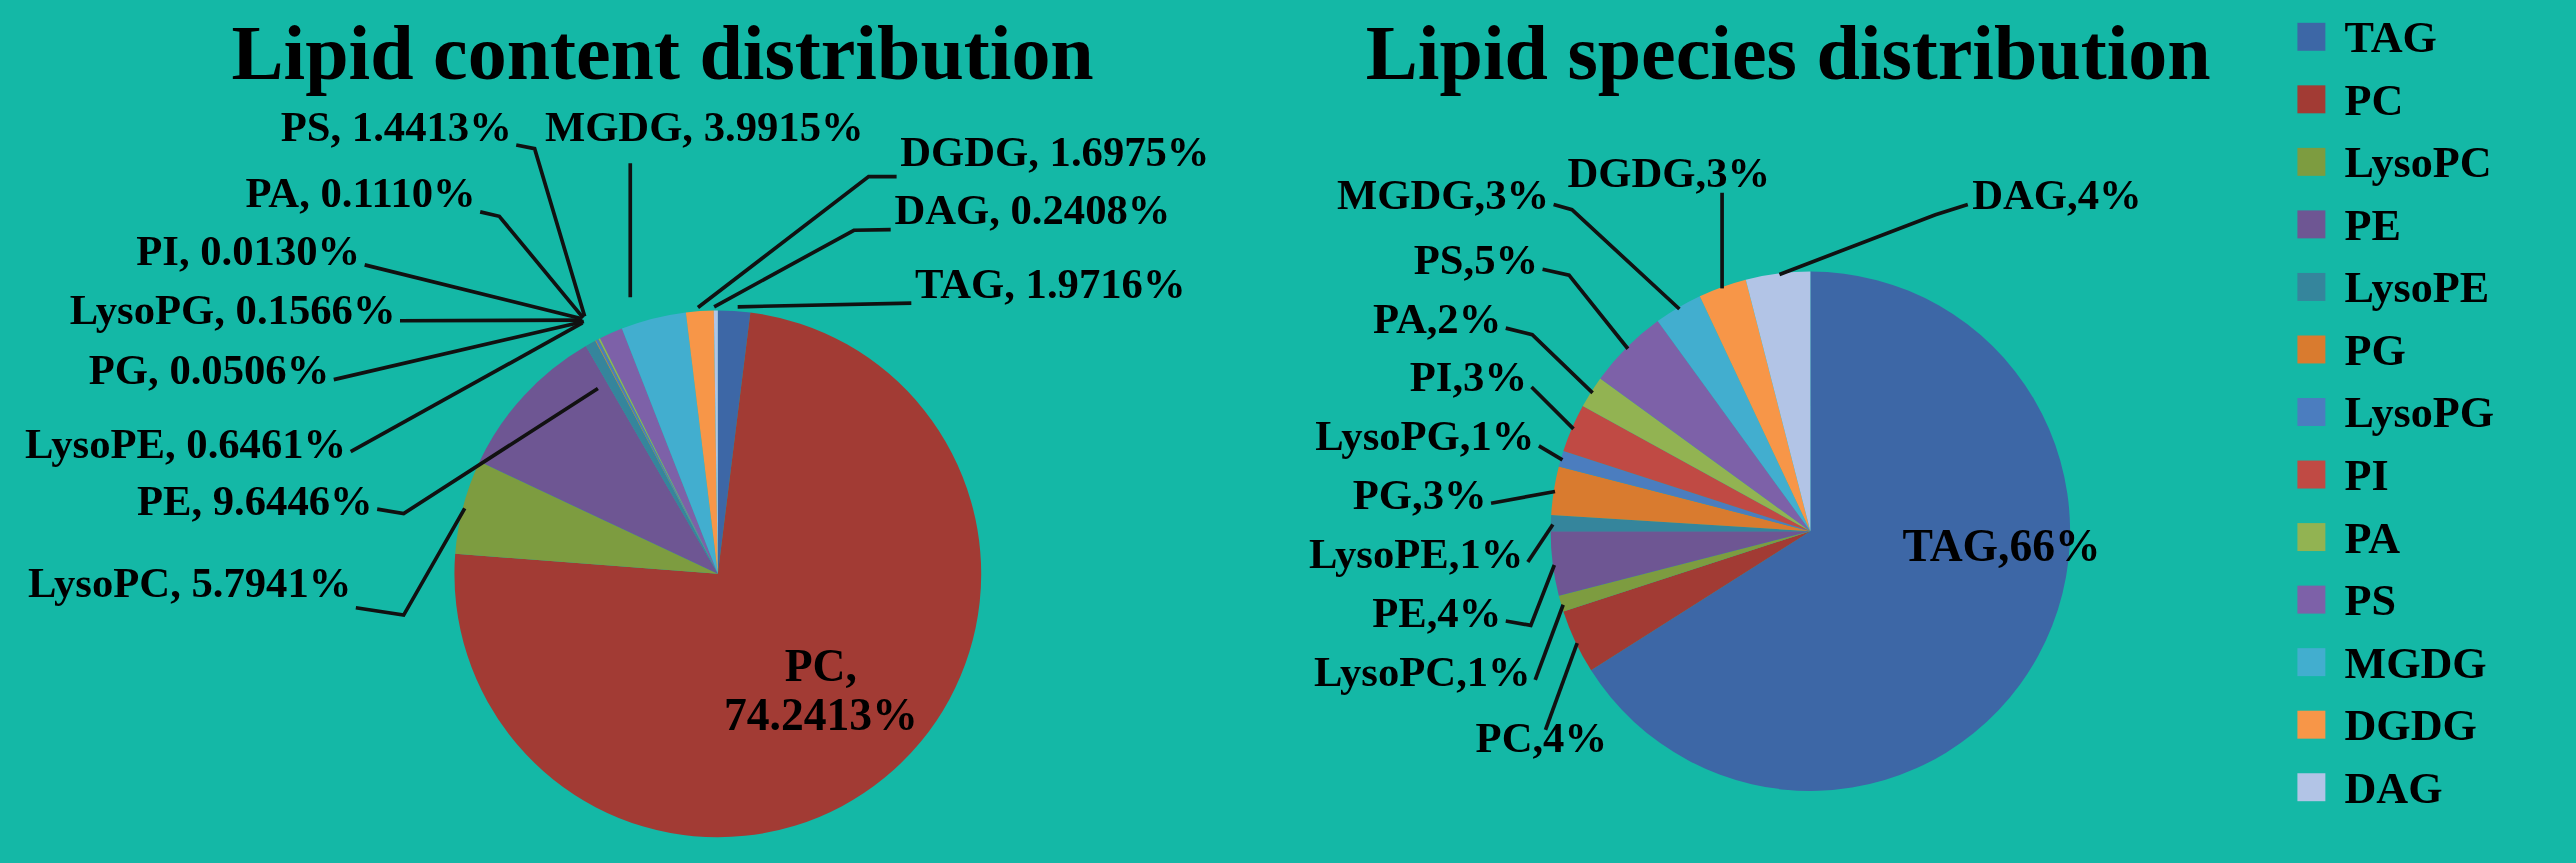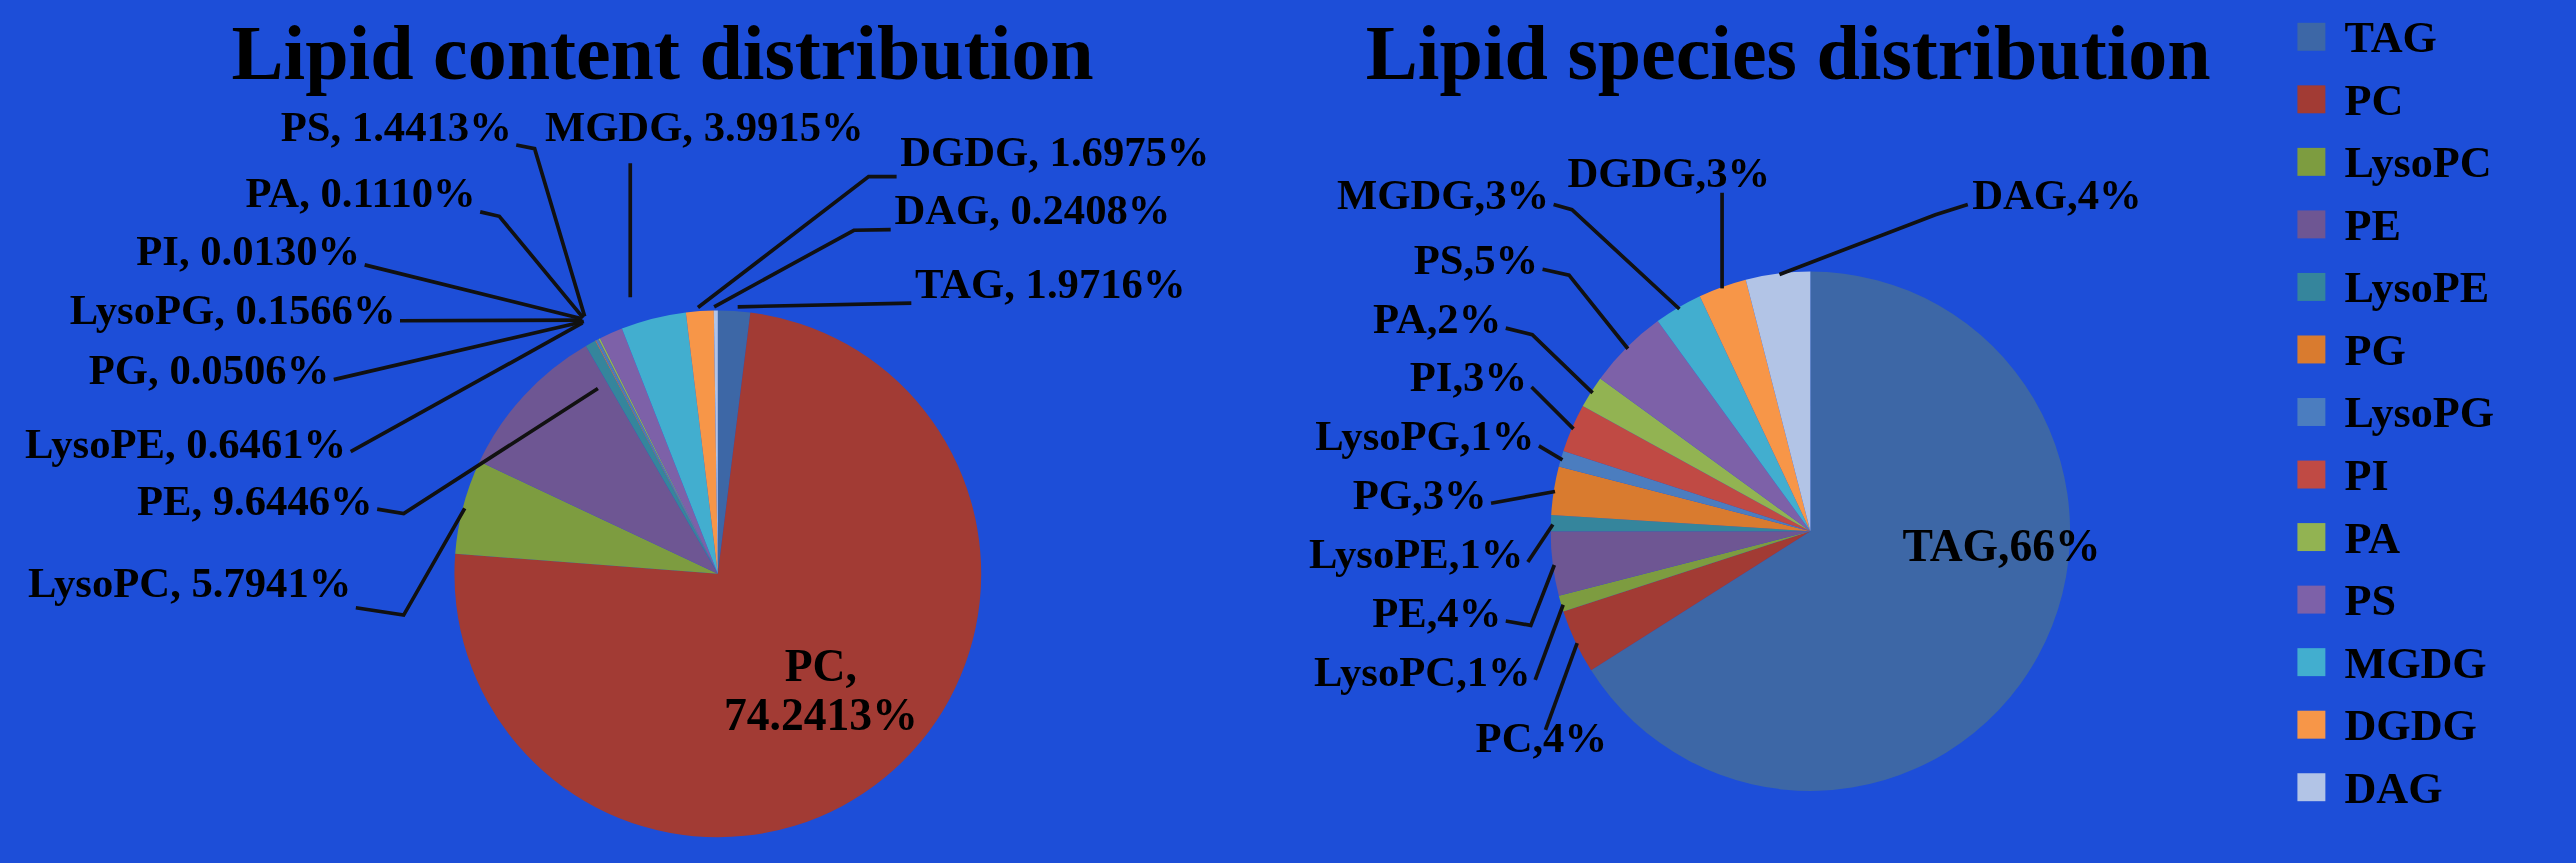--- a/index.html
+++ b/index.html
@@ -1,16 +1,16 @@
 <!DOCTYPE html>
 <html style="font-size:11.8px"><head>
 <meta charset="utf-8">
 <style>
   html,body{margin:0;padding:0;background:#fff;}
-  .canvas{position:relative;width:2576px;height:863px;background:#1d4ed8;overflow:hidden;}
+  .canvas{position:relative;width:2576px;height:863px;background:#14b8a6;overflow:hidden;}
   svg{display:block;}
   text{fill:#000;font-family:"Liberation Serif","DejaVu Serif",serif;font-weight:bold;}
   .leader{fill:none;stroke:#111;stroke-width:5;stroke-linejoin:miter;stroke-linecap:butt;}
 </style>
 </head>
 <body>
 
 <div class="canvas">
   <svg id="fig" width="2576" height="863" viewBox="0 0 3500 1173">
       <g>

